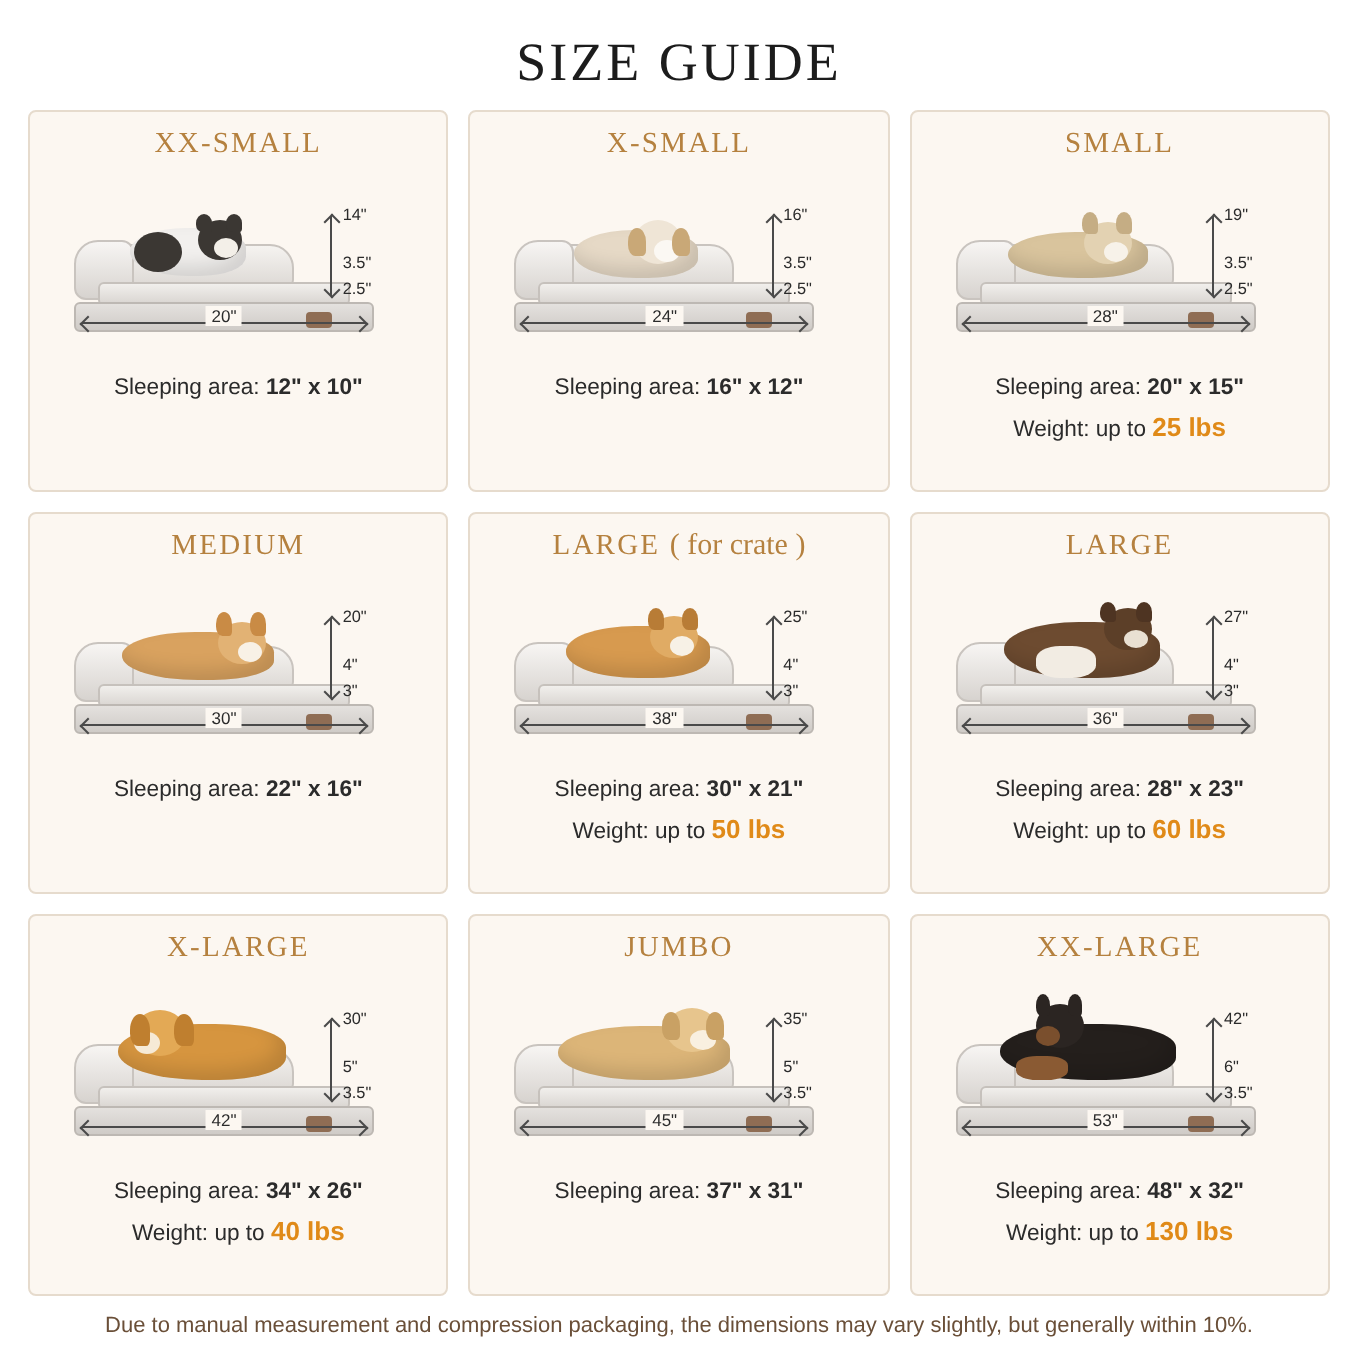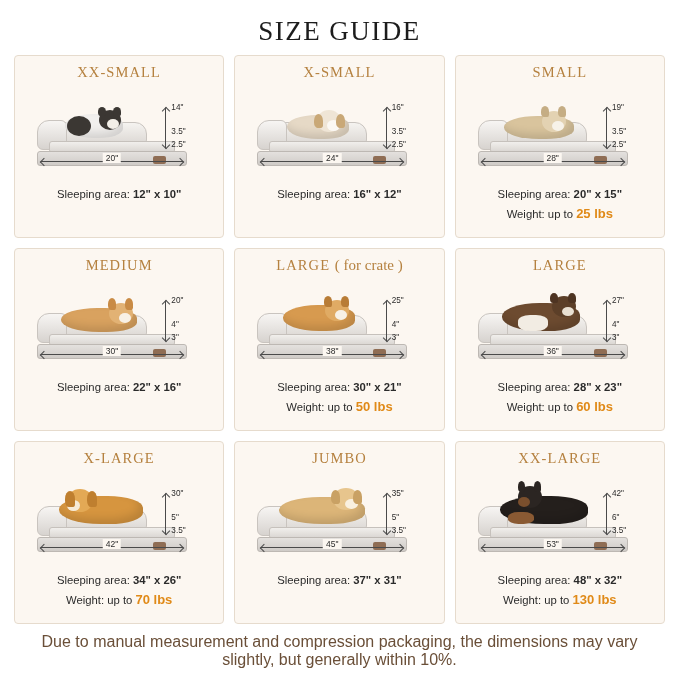--- a/index.html
+++ b/index.html
@@ -225,21 +225,21 @@
     color: #2b2b2b;
     line-height: 1.55;
   }
   .specs .weight-val {
     color: #e08a18;
     font-weight: bold;
     font-size: 13px;
   }
   .footer {
     text-align: center;
-    font-size: 16px;
+    font-size: 11px;
     color: #6a4f38;
     margin-top: 9px;
     margin-bottom: 2px;
   }
 </style>
 </head>
 <body>
 
 <div class="page">
 
@@ -505,21 +505,21 @@
           <div class="d d3">3.5"</div>
         </div>
       </div>
       <div class="specs">
         <div>
           <span>Sleeping area:</span>
           <b>34" x 26"</b>
         </div>
         <div>
           <span>Weight: up to</span>
-          <span class="weight-val">70 lbs</span>
+          <span class="weight-val">40 lbs</span>
         </div>
       </div>
     </div>
 
     <div class="card">
       <div class="card-title">
         <span>JUMBO</span>
         <span class="note"></span>
       </div>
       <div class="illus">

